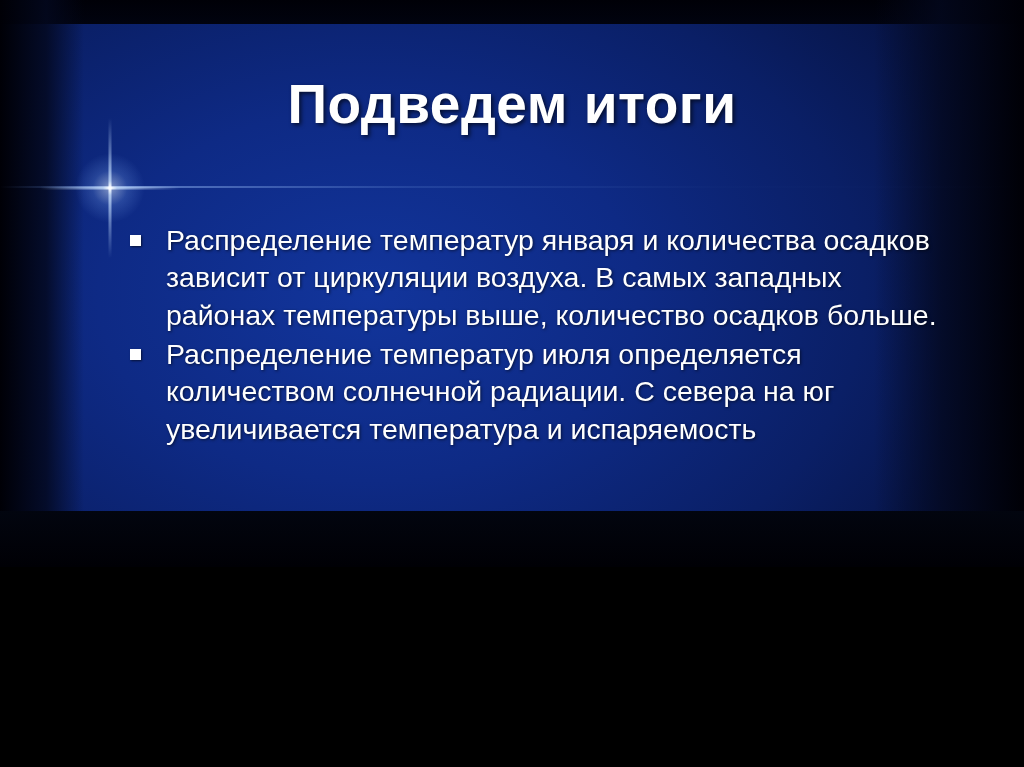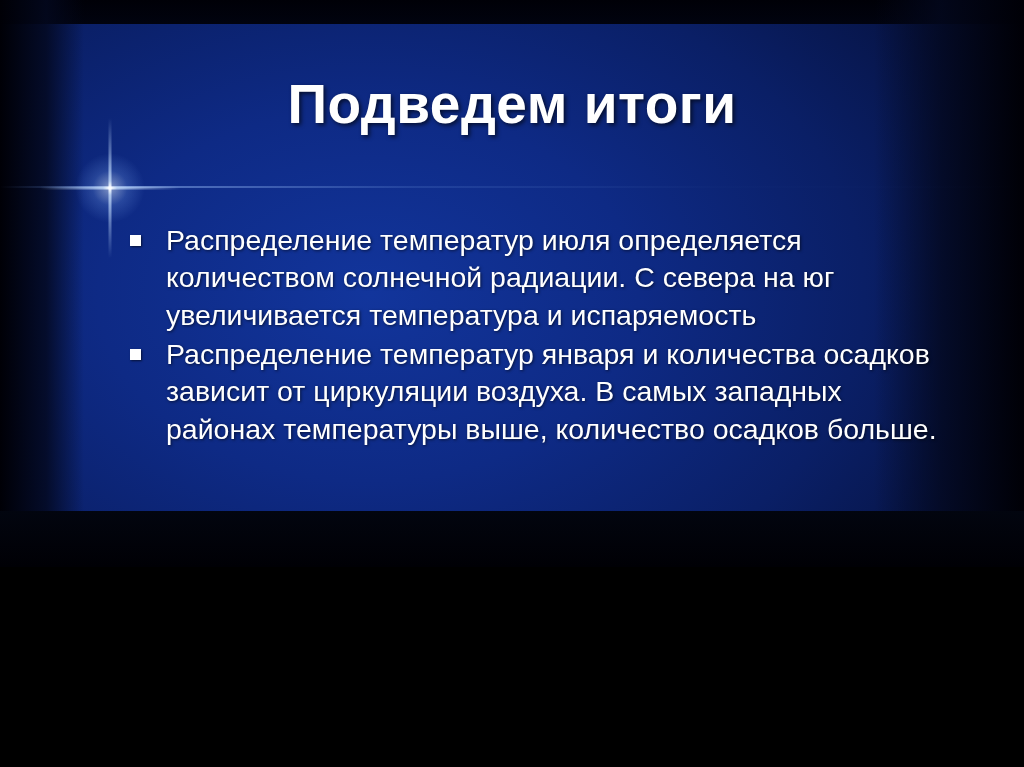--- a/index.html
+++ b/index.html
@@ -157,23 +157,23 @@
     <div class="beam-h"></div>
     <div class="beam-v"></div>
   </div>
 
   <div class="title">Подведем итоги</div>
 
   <div class="content">
 
     <div class="bullet-item">
       <span class="bullet-marker"></span>
-      <span class="bullet-text">Распределение температур июля определяется количеством солнечной радиации. С севера на юг увеличивается температура и испаряемость</span>
+      <span class="bullet-text">Распределение температур января и количества осадков зависит от циркуляции воздуха. В самых западных районах температуры выше, количество осадков  больше.</span>
     </div>
 
     <div class="bullet-item">
       <span class="bullet-marker"></span>
-      <span class="bullet-text">Распределение температур января и количества осадков зависит от циркуляции воздуха. В самых западных районах температуры выше, количество осадков  больше.</span>
+      <span class="bullet-text">Распределение температур июля определяется количеством солнечной радиации. С севера на юг увеличивается температура и испаряемость</span>
     </div>
 
 
   </div>
 </div>
 
 </body></html>

